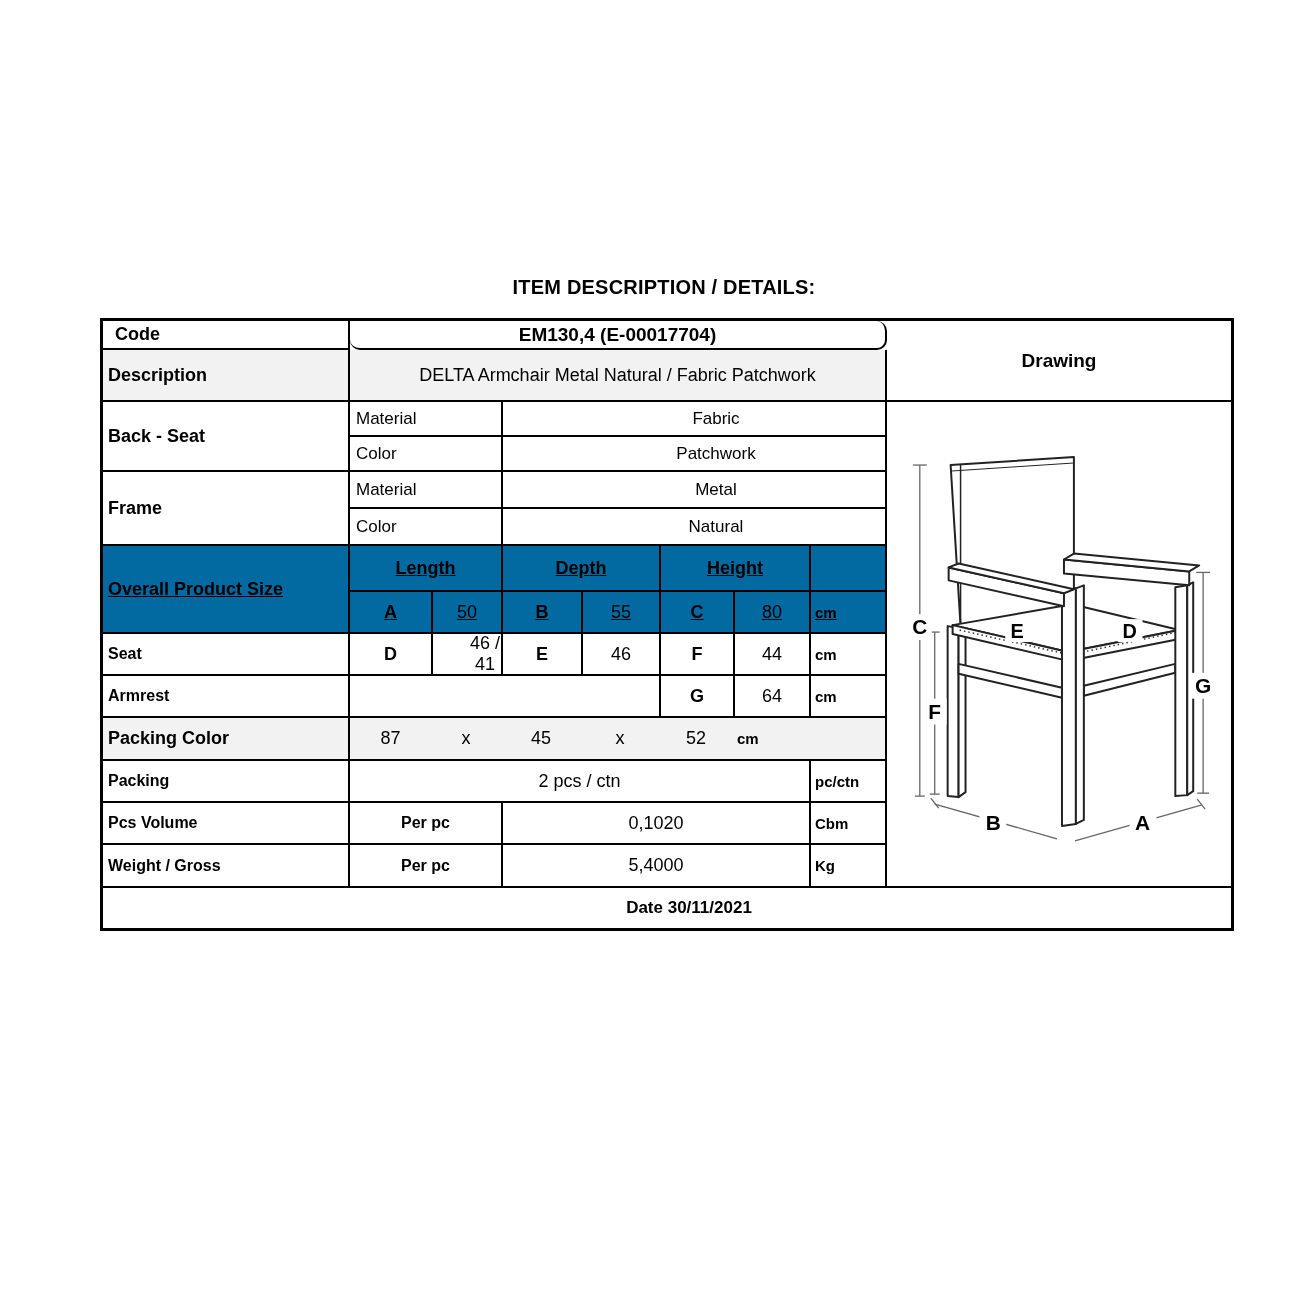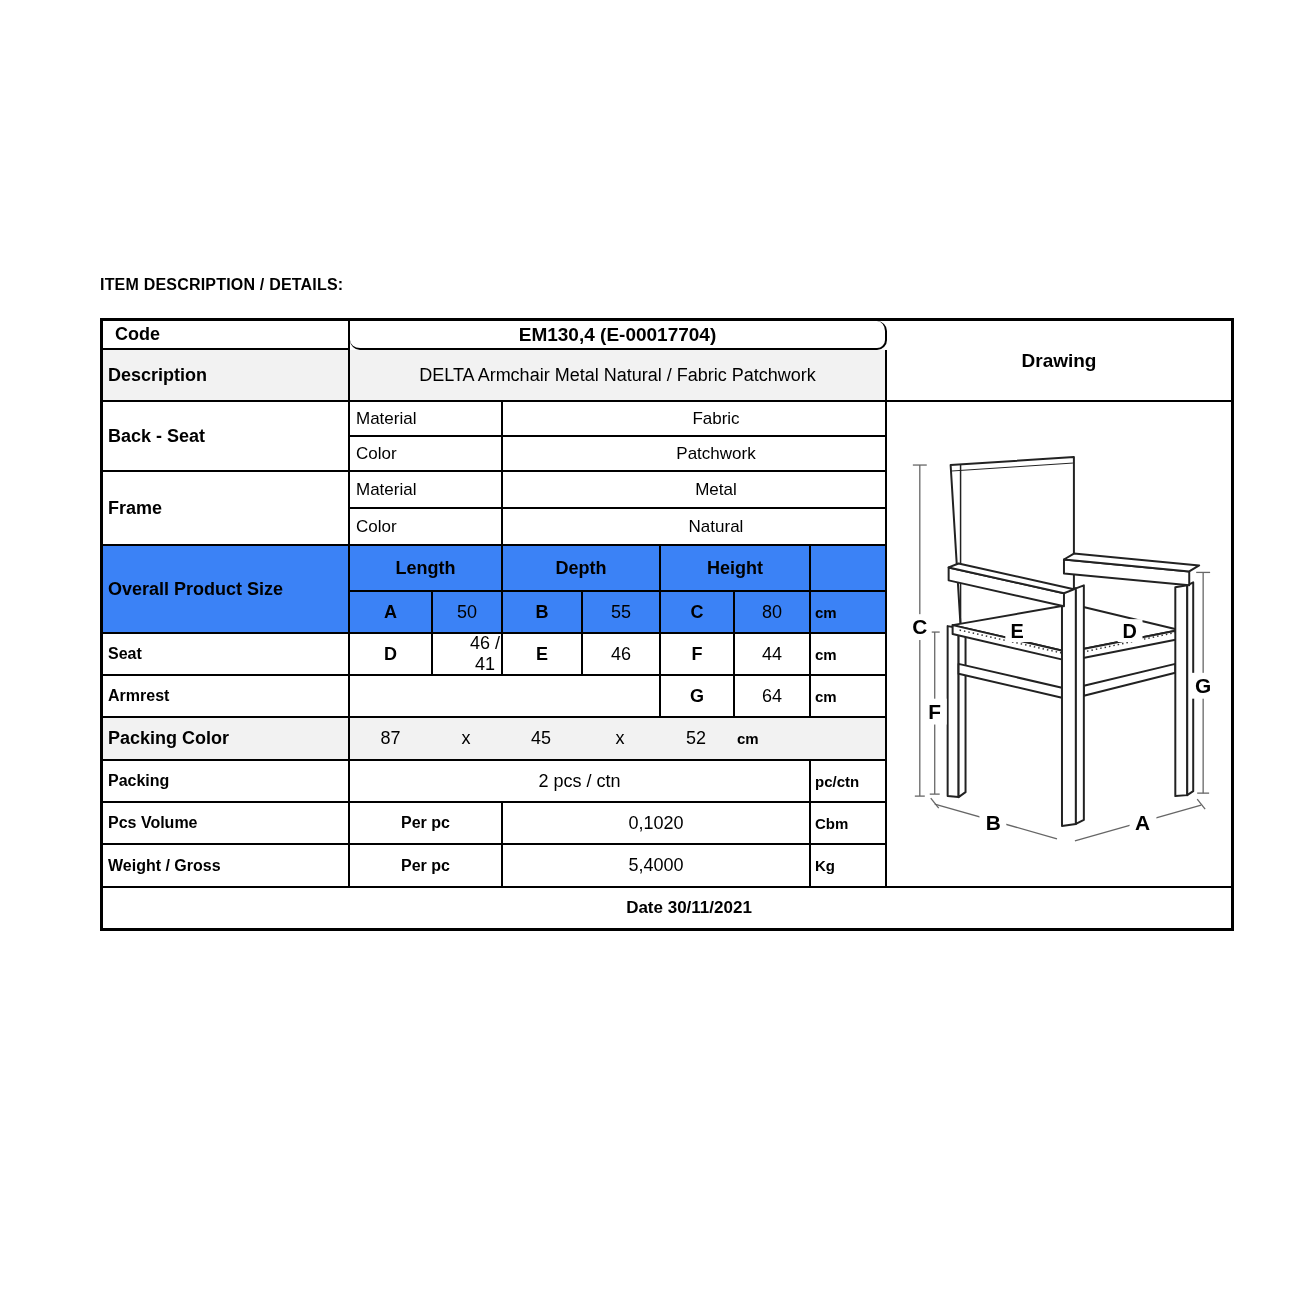--- a/index.html
+++ b/index.html
@@ -1,35 +1,35 @@
 <!DOCTYPE html>
 <html><head>
 <meta charset="utf-8">
 <style>
   html,body{margin:0;padding:0;background:#fff;}
   .page{position:relative;width:1300px;height:1300px;background:#fff;
         font-family:"Liberation Sans", sans-serif;color:#000;}
-  .title{position:absolute;left:100px;top:276px;width:1128px;
-         font-size:16px;font-weight:bold;letter-spacing:.2px;}
+  .title{position:absolute;left:100px;top:276px;width:1128px;text-align:center;
+         font-size:20px;font-weight:bold;letter-spacing:.2px;}
   .tbl{position:absolute;left:100px;top:318px;
        display:grid;
        grid-template-columns:247px 83px 70px 80px 78px 74px 76px 76px 344px;
        grid-template-rows:29px 52px 35px 35px 37px 37px 46px 42px 42px 42px 43px 42px 42px 43px 40px;
        border:3px solid #000;background:#fff;}
   .cell{box-sizing:border-box;border-right:2px solid #000;border-bottom:2px solid #000;
         display:flex;align-items:center;font-size:18px;overflow:hidden;}
   .noR{border-right:none;}
   .noB{border-bottom:none;}
   .lbl{font-weight:bold;padding-left:5px;font-size:18px;}
   .lblsm{font-weight:bold;padding-left:5px;font-size:16px;}
   .sub{padding-left:6px;font-size:17px;}
   .ctr{justify-content:center;text-align:center;}
   .b{font-weight:bold;}
   .unit{font-weight:bold;font-size:15px;padding-left:4px;}
-  .yellow{background:#3b82f6;}
+  .yellow{background:#0369a1;text-decoration:underline;}
   .gray{background:#F2F2F2;}
   .fs19{font-size:19px;}
   .fs16{font-size:16px;}
   .fs17{font-size:17px;padding-left:44px;}
   .psgrid{display:grid;grid-template-columns:81px 70px 80px 78px 74px 76px 76px;width:100%;align-items:center;}
   .psgrid span{text-align:center;font-size:18px;}
   .psgrid .unit{text-align:left;font-size:15px;font-weight:bold;}
   .drawcell{position:relative;padding:0;display:block;}
   svg text{font-family:"Liberation Sans", sans-serif;}
 </style>

